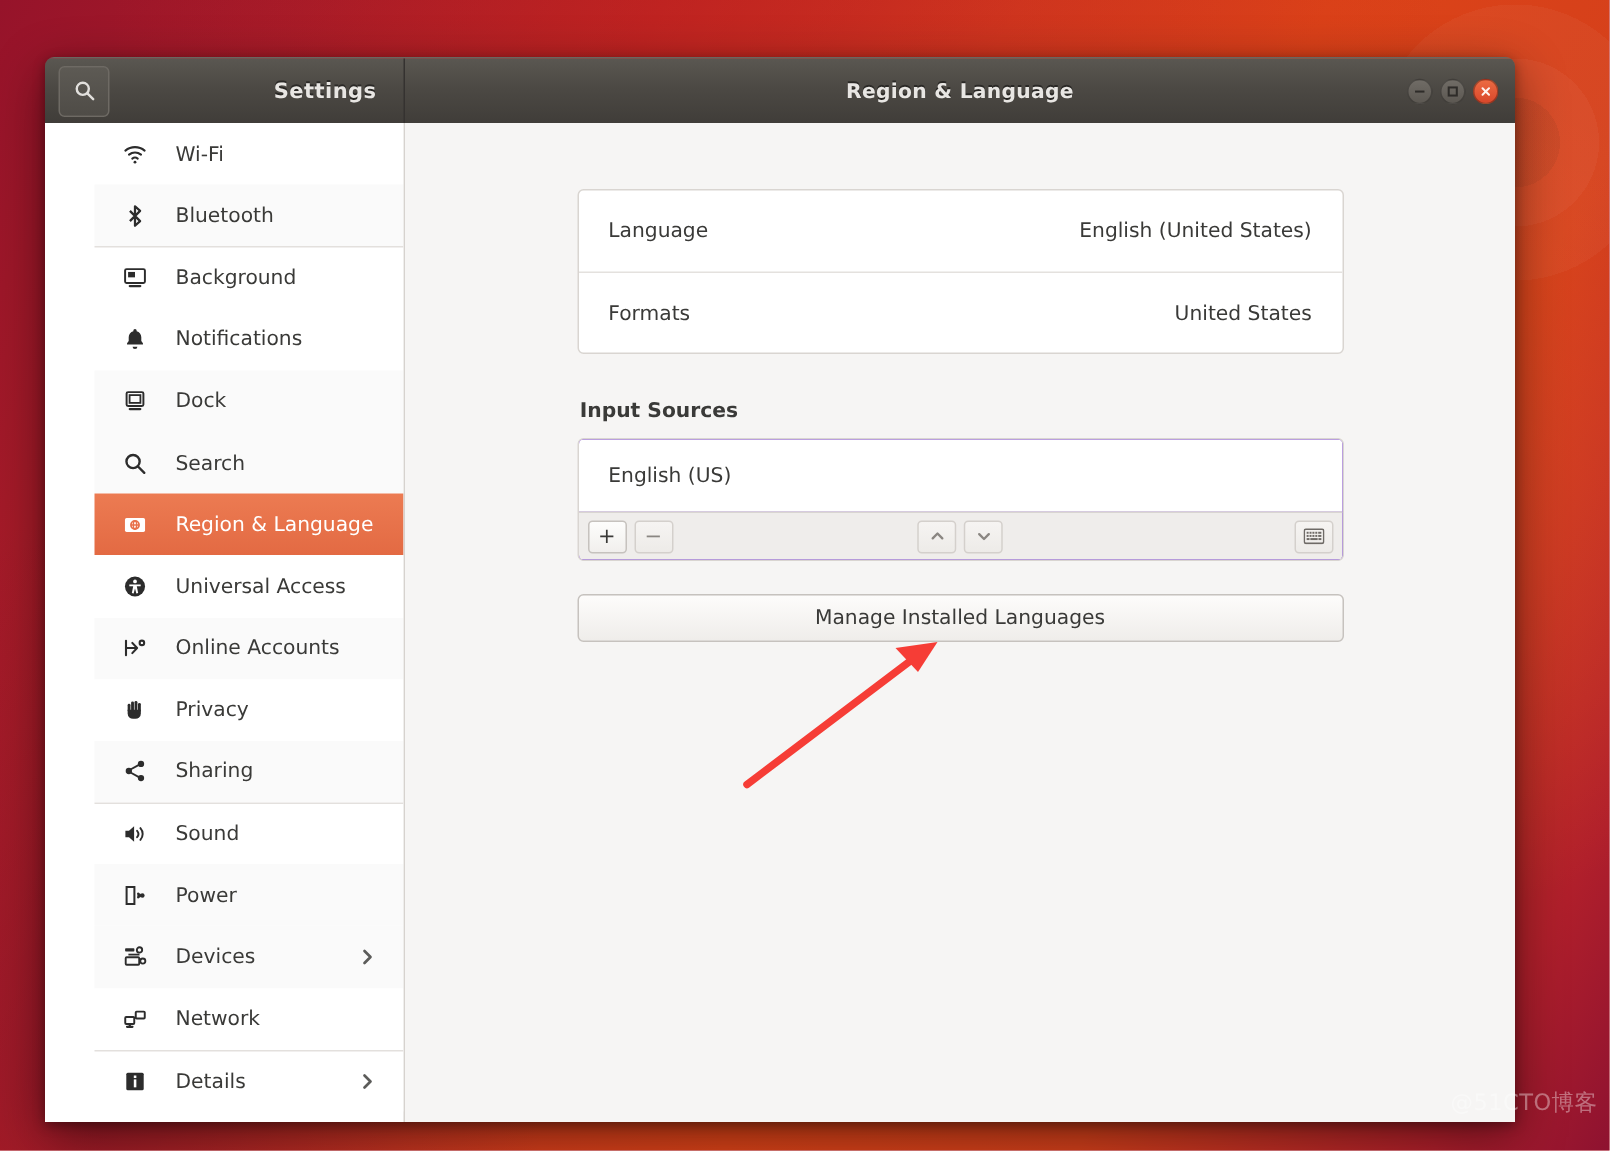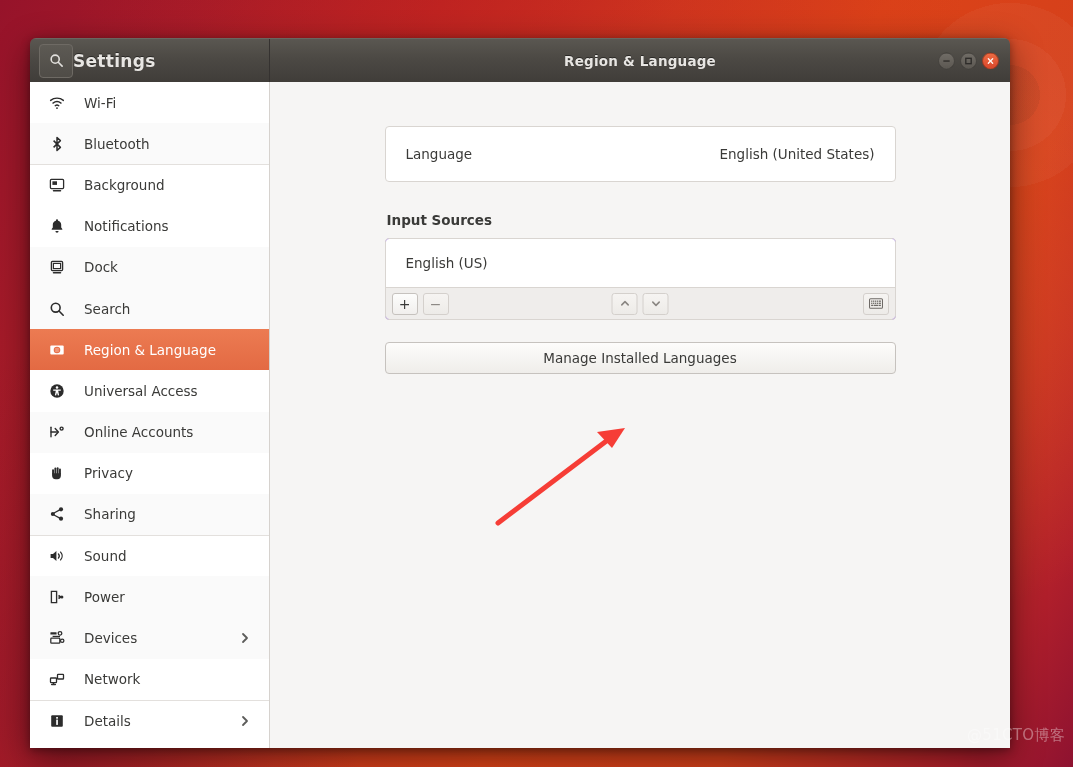--- a/index.html
+++ b/index.html
@@ -78,23 +78,23 @@
     margin-left: 9px;
     border: 1px solid #6E6A64;
     border-radius: 4px;
     background: linear-gradient(to bottom, #5D5A54, #4F4C47);
     display: flex; align-items: center; justify-content: center;
     cursor: pointer;
   }
   #search-button svg { display: block; }
   #settings-title {
     flex: 1;
-    text-align: left;
+    text-align: right;
     color: #E8E6E3;
-    font-size: 17px;
+    font-size: 14px;
     font-weight: bold;
     letter-spacing: 0.3px;
     margin-right: 18px;
     text-shadow: 0 -1px 0 rgba(0,0,0,0.45);
   }
   #titlebar-right {
     flex: 1;
     display: flex;
     align-items: center;
     justify-content: center;
@@ -147,20 +147,21 @@
     overflow: hidden;
   }
   .side-item {
     height: 41.2px;
     display: flex;
     align-items: center;
     padding-left: 16px;
     cursor: pointer;
     background: #FFFFFF;
     position: relative;
+    margin-left: 33px;
   }
   .side-item.alt { background: #FAFAFA; }
   .side-item.sep-above { border-top: 1px solid #E3E0DD; }
   .side-item.selected {
     background: #E8714B;
     background: linear-gradient(to bottom, #EC7B52, #E36A43);
   }
   .side-icon {
     width: 22px;
     flex: 0 0 22px;
@@ -533,20 +534,24 @@
 
     </div>
 
     <div id="content">
       <div class="panel">
 
         <div class="card">
           <div class="card-row">
             <span class="row-key">Language</span>
             <span class="row-val">English (United States)</span>
+          </div>
+          <div class="card-row">
+            <span class="row-key">Formats</span>
+            <span class="row-val">United States</span>
           </div>
         </div>
 
         <div class="section-head">Input Sources</div>
 
         <div id="input-sources-card">
           <div class="is-row">English (US)</div>
           <div id="is-toolbar">
             <div id="tb-left">
               <div class="tb-btn">+</div>

